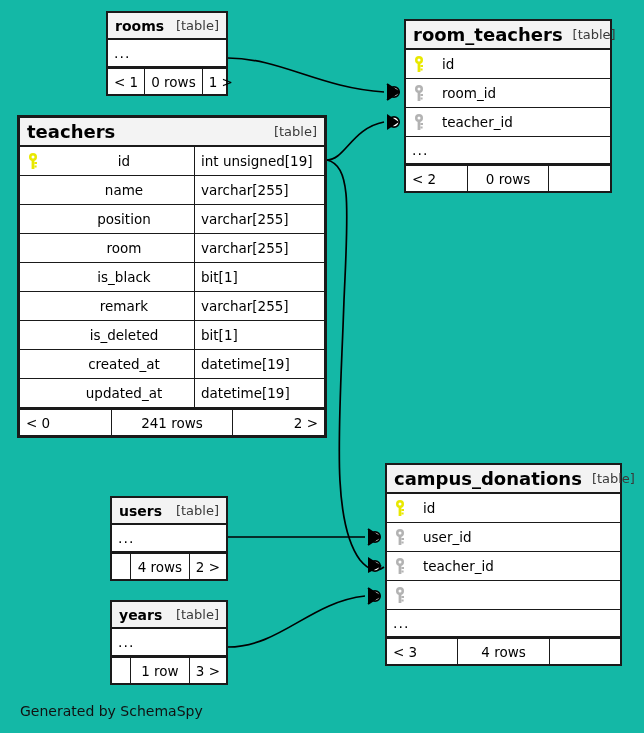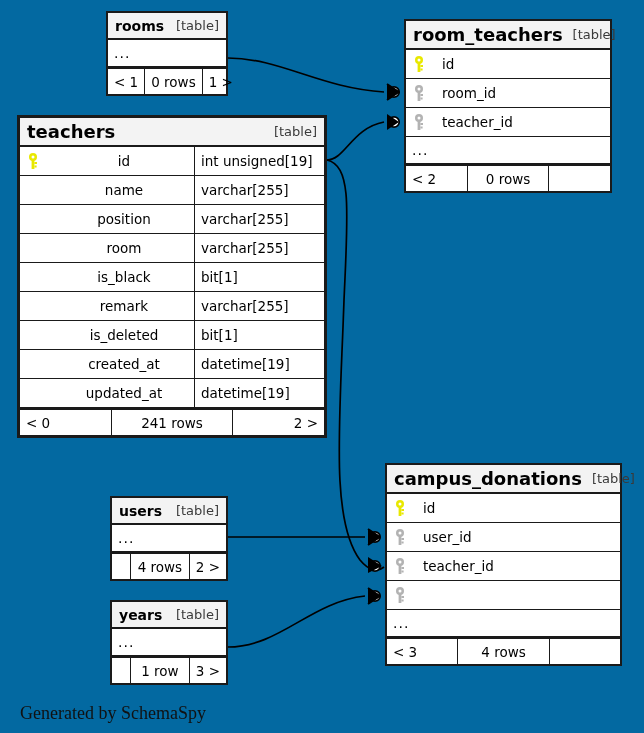--- a/index.html
+++ b/index.html
@@ -9,21 +9,21 @@
   }
   body {
     font-family: "DejaVu Sans", "Liberation Sans", sans-serif;
     -webkit-font-smoothing: antialiased;
   }
   #canvas {
     position: relative;
     width: 644px;
     height: 733px;
     overflow: hidden;
-    background: #0369a1;
+    background: #14b8a6;
   }
   #edges {
     position: absolute;
     left: 0;
     top: 0;
     width: 644px;
     height: 733px;
     pointer-events: none;
   }
 
@@ -129,24 +129,23 @@
   .foot-next { flex: 0 0 auto; justify-content: flex-end; }
 
   .tbl.wide .foot-prev { flex: 0 0 30%; }
   .tbl.wide .foot-next { flex: 0 0 30%; }
 
   
   .key { display: block; }
 
   .caption {
     position: absolute;
-    font-size: 18px;
+    font-size: 14px;
     color: #111;
     white-space: nowrap;
-    font-family: Liberation Serif, serif;
   }
 </style>
 </head>
 <body>
 
 <div id="canvas">
 
   <svg id="edges" viewBox="0 0 644 733" width="644" height="733">
     <defs>
       <g id="crowsfoot">

